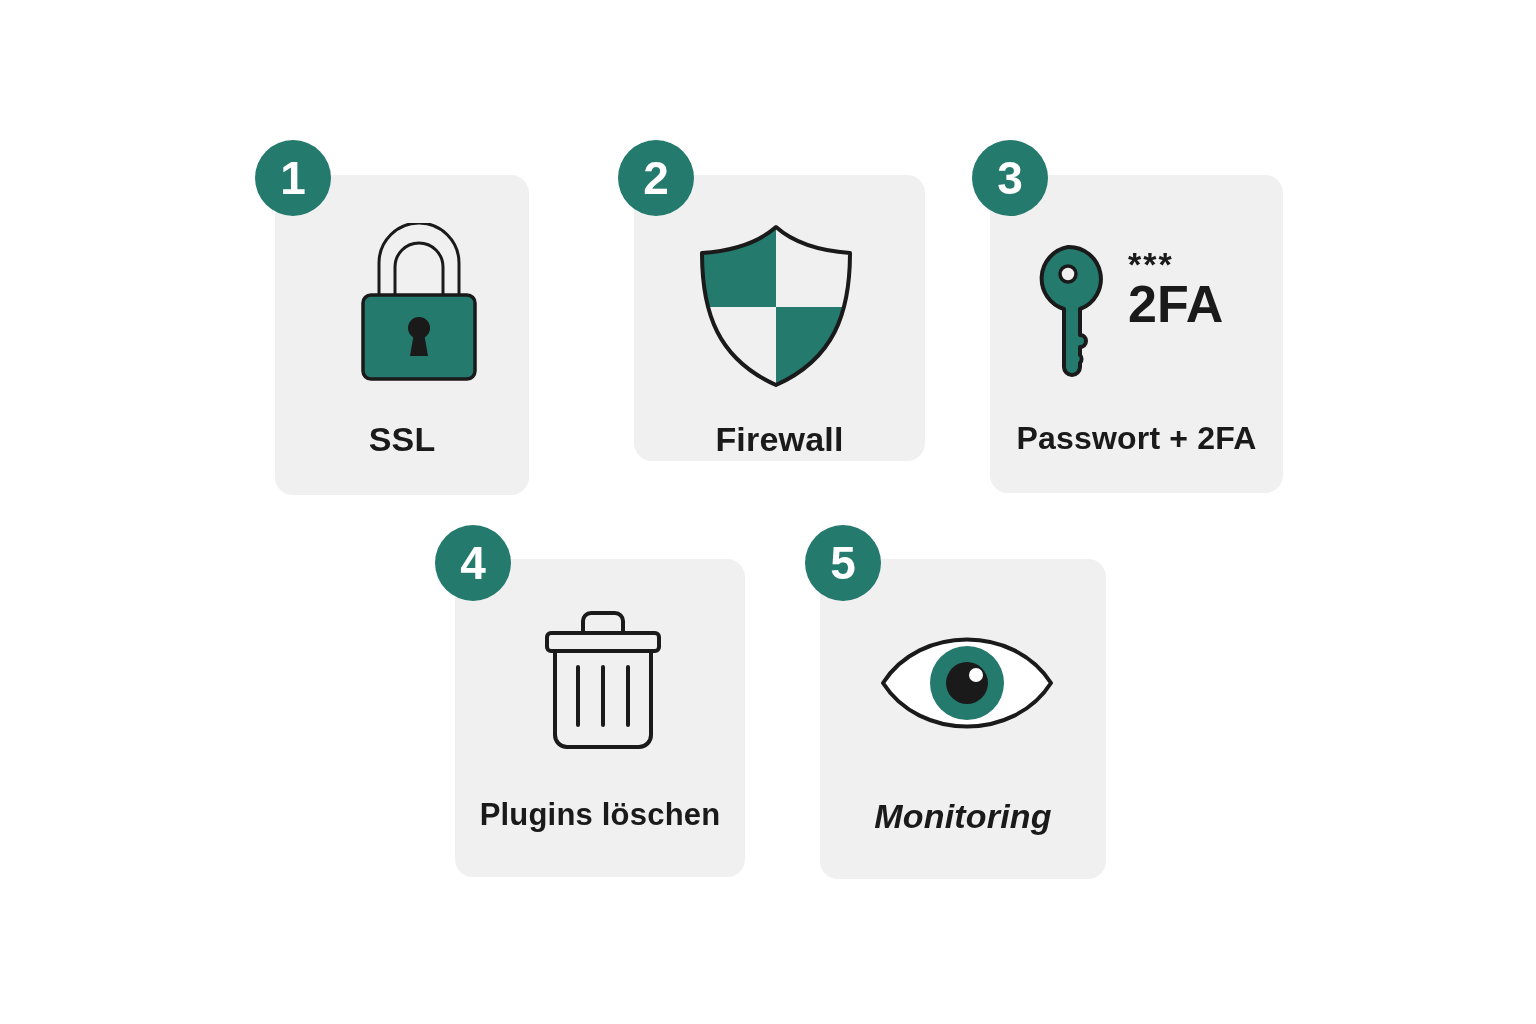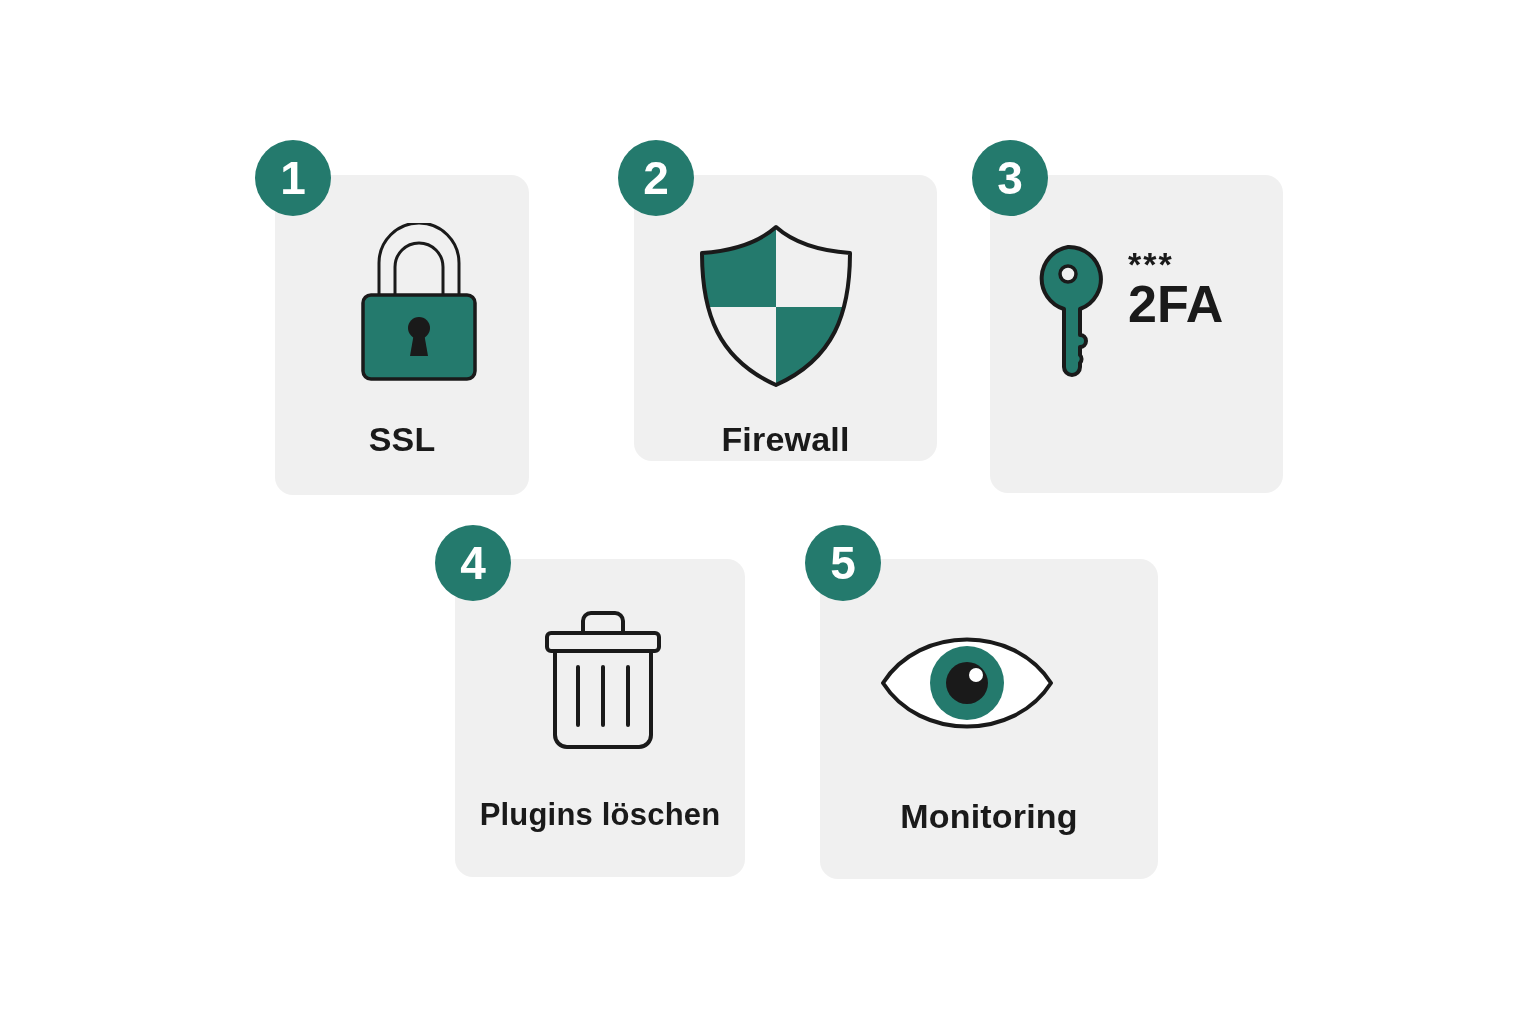--- a/index.html
+++ b/index.html
@@ -51,21 +51,21 @@
     <path d="M38 74 V44 A24 24 0 0 1 86 44 V74" fill="none" stroke="#1a1a1a" stroke-width="3"></path>
     <path d="M22 74 H38 M86 74 H102" stroke="#1a1a1a" stroke-width="3"></path>
     <rect x="6" y="72" width="112" height="84" rx="8" fill="#247a6d" stroke="#1a1a1a" stroke-width="3.5"></rect>
     <circle cx="62" cy="105" r="11" fill="#1a1a1a"></circle>
     <path d="M57 110 L53 133 H71 L67 110 Z" fill="#1a1a1a"></path>
   </svg>
   <div class="label" style="top:245px;">SSL</div>
 </div>
 <div class="badge" style="left:255px; top:140px;">1</div>
 
-<div class="card" style="left:634px; top:175px; width:291px; height:286px;padding-left:12px;">
+<div class="card" style="left:634px; top:175px; width:291px; height:286px;">
   <svg class="icon" style="left:62px; top:48px;" width="160" height="166" viewBox="0 0 160 166">
     <defs>
       <clipPath id="shieldClip">
         <path d="M80 4 C62 20 34 28 6 30 C6 90 22 136 80 162 C138 136 154 90 154 30 C126 28 98 20 80 4 Z"></path>
       </clipPath>
     </defs>
     <g clip-path="url(#shieldClip)">
       <rect x="0" y="0" width="160" height="166" fill="#f0f0f0"></rect>
       <rect x="0" y="0" width="80" height="84" fill="#247a6d"></rect>
       <rect x="80" y="84" width="80" height="82" fill="#247a6d"></rect>
@@ -76,37 +76,38 @@
 </div>
 <div class="badge" style="left:618px; top:140px;">2</div>
 
 <div class="card" style="left:990px; top:175px; width:293px; height:318px;">
   <svg class="icon" style="left:40px; top:68px;" width="80" height="134" viewBox="0 0 80 134">
     <path d="M38 4 A32 32 0 0 1 50 66 V92 A6 6 0 0 1 50 104 V112 A6 6 0 0 1 50 120 V124 A8 8 0 0 1 34 124 V66 A32 32 0 0 1 38 4 Z" fill="#247a6d" stroke="#1a1a1a" stroke-width="4" stroke-linejoin="round"></path>
     <circle cx="38" cy="31" r="8" fill="#f0f0f0" stroke="#1a1a1a" stroke-width="3.5"></circle>
   </svg>
   <div class="twofa-text" style="left:138px; top:72px; font-size:34px; letter-spacing:2px; line-height:1;">***</div>
   <div class="twofa-text" style="left:138px; top:103px; font-size:52px; line-height:1;">2FA</div>
+  <div class="label" style="top:245px; font-size:32px;">Passwort + 2FA</div>
 </div>
 <div class="badge" style="left:972px; top:140px;">3</div>
 
 <div class="card" style="left:455px; top:559px; width:290px; height:318px;">
   <svg class="icon" style="left:88px; top:52px;" width="120" height="140" viewBox="0 0 120 140">
     <path d="M40 22 V10 A8 8 0 0 1 48 2 H72 A8 8 0 0 1 80 10 V22" fill="none" stroke="#1a1a1a" stroke-width="4"></path>
     <rect x="4" y="22" width="112" height="18" rx="4" fill="none" stroke="#1a1a1a" stroke-width="4"></rect>
     <path d="M12 40 V124 A12 12 0 0 0 24 136 H96 A12 12 0 0 0 108 124 V40" fill="none" stroke="#1a1a1a" stroke-width="4"></path>
     <line x1="35" y1="56" x2="35" y2="114" stroke="#1a1a1a" stroke-width="4" stroke-linecap="round"></line>
     <line x1="60" y1="56" x2="60" y2="114" stroke="#1a1a1a" stroke-width="4" stroke-linecap="round"></line>
     <line x1="85" y1="56" x2="85" y2="114" stroke="#1a1a1a" stroke-width="4" stroke-linecap="round"></line>
   </svg>
   <div class="label" style="top:238px; font-size:31px;">Plugins löschen</div>
 </div>
 <div class="badge" style="left:435px; top:525px;">4</div>
 
-<div class="card" style="left:820px; top:559px; width:338px; height:320px;">
+<div class="card" style="left:820px; top:559px; width:286px; height:320px;font-style:italic;">
   <svg class="icon" style="left:60px; top:72px;" width="174" height="104" viewBox="0 0 174 104">
     <path d="M3 52 C40 -6 134 -6 171 52 C134 110 40 110 3 52 Z" fill="#ffffff" stroke="#1a1a1a" stroke-width="4" stroke-linejoin="round"></path>
     <circle cx="87" cy="52" r="37" fill="#247a6d"></circle>
     <circle cx="87" cy="52" r="21" fill="#1a1a1a"></circle>
     <circle cx="96" cy="44" r="7" fill="#ffffff"></circle>
   </svg>
   <div class="label" style="top:238px;">Monitoring</div>
 </div>
 <div class="badge" style="left:805px; top:525px;">5</div>
 

